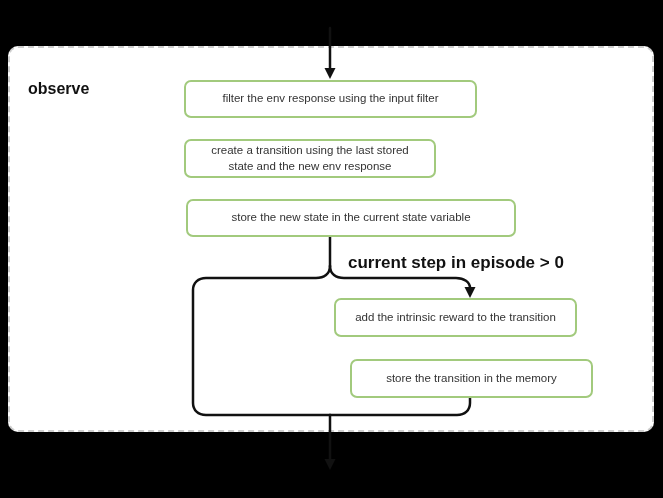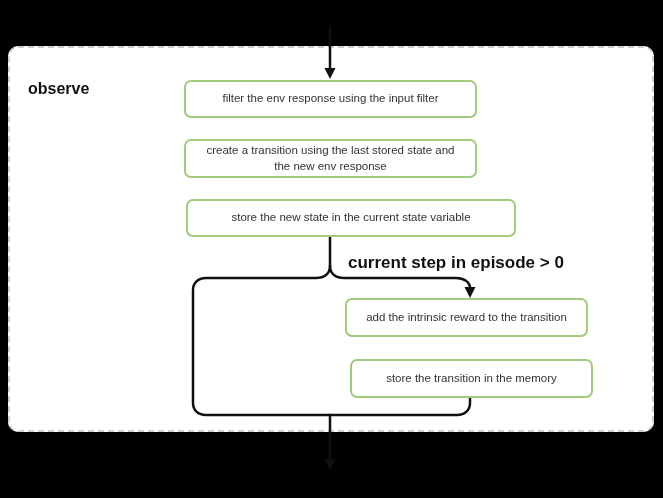--- a/index.html
+++ b/index.html
@@ -43,23 +43,23 @@
     justify-content:center;
     text-align:center;
     font-size:11.5px;
     line-height:1.35;
     color:#333;
     padding:4px 14px;
     box-sizing:border-box;
     z-index:2;
   }
   #n1{left:184px;top:80px;width:293px;height:38px;}
-  #n2{left:184px;top:139px;width:293px;height:39px;}
+  #n2{left:184px;top:139px;width:252px;height:39px;}
   #n3{left:186px;top:199px;width:330px;height:38px;}
-  #n4{left:345px;top:298px;width:243px;height:39px;}
+  #n4{left:334px;top:298px;width:243px;height:39px;}
   #n5{left:350px;top:359px;width:243px;height:39px;}
   .branch-label{
     position:absolute;
     left:348px;top:253px;
     font-size:17px;
     font-weight:bold;
     color:#111;
     z-index:2;
     white-space:nowrap;
   }

